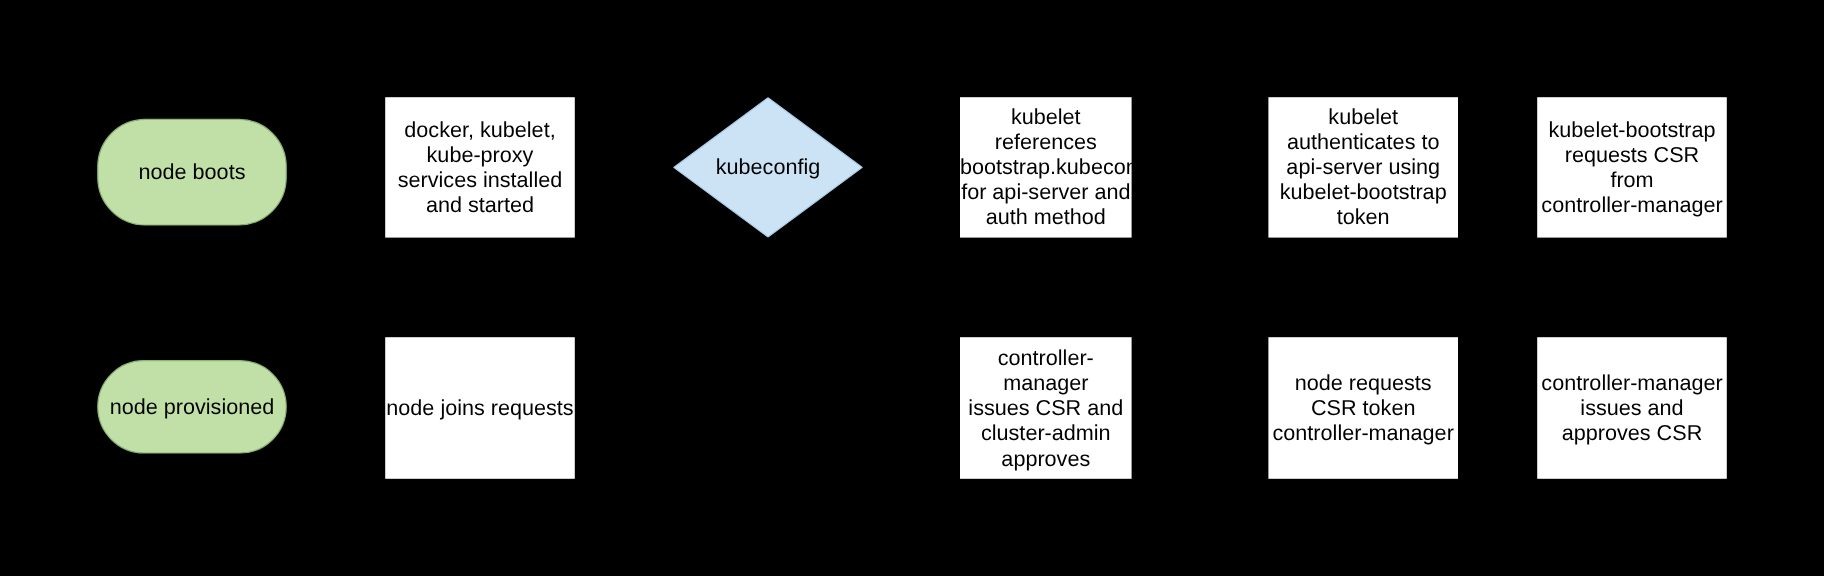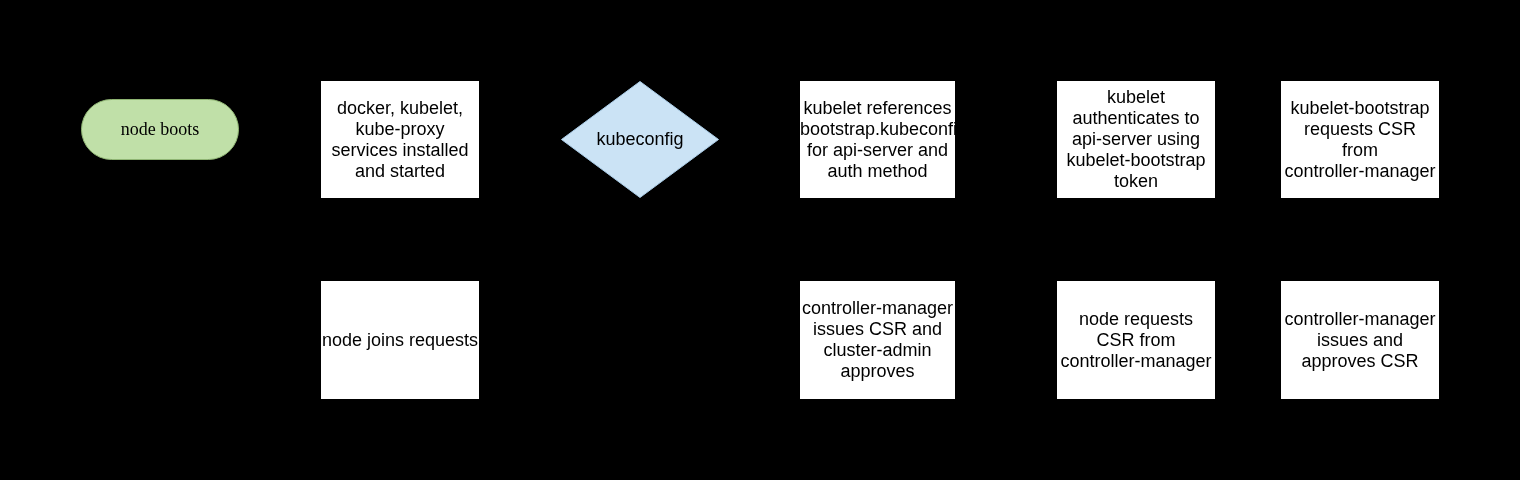--- a/index.html
+++ b/index.html
@@ -52,26 +52,26 @@
     stroke: var(--diamond-border, #aacde8);
     stroke-width: 1;
   }
   .diamond .label {
     position: relative;
   }
   
   .c1 { left: 81px;  width: 158px; }
   .c2 { left: 321px; width: 158px; }
   .c3 { left: 561px; width: 158px; }
-  .c4 { left: 800px; width: 155px; }
+  .c4 { left: 800px; width: 143px; }
   .c5 { left: 1041px; width: 158px; margin-left: 16px; }
   .c6 { left: 1281px; width: 158px; }
   .r1box  { top: 81px;  height: 117px; }
   .r2box  { top: 281px; height: 118px; }
-  .r1pill { top: 99px;  height: 61px; font-family: Liberation Serif, serif; }
+  .r1pill { top: 99px;  height: 89px; }
   .r2pill { top: 300px; height: 78px; }
 </style>
 </head>
 <body>
 
 <div id="canvas">
 
   <div class="node pill c1 r1pill">
     <div class="label">node boots</div>
   </div>
@@ -105,36 +105,39 @@
 token</div>
   </div>
 
   <div class="node box c6 r1box">
     <div class="label">kubelet-bootstrap
 requests CSR
 from
 controller-manager</div>
   </div>
 
+  <div class="node pill c1 r2pill">
+    <div class="label">node provisioned</div>
+  </div>
 
   <div class="node box c2 r2box">
     <div class="label">node joins requests</div>
   </div>
 
 
   <div class="node box c4 r2box">
     <div class="label">controller-manager
 issues CSR and
 cluster-admin
 approves</div>
   </div>
 
   <div class="node box c5 r2box">
     <div class="label">node requests
-CSR from
+CSR token
 controller-manager</div>
   </div>
 
   <div class="node box c6 r2box">
     <div class="label">controller-manager
 issues and
 approves CSR</div>
   </div>
 
 </div>

